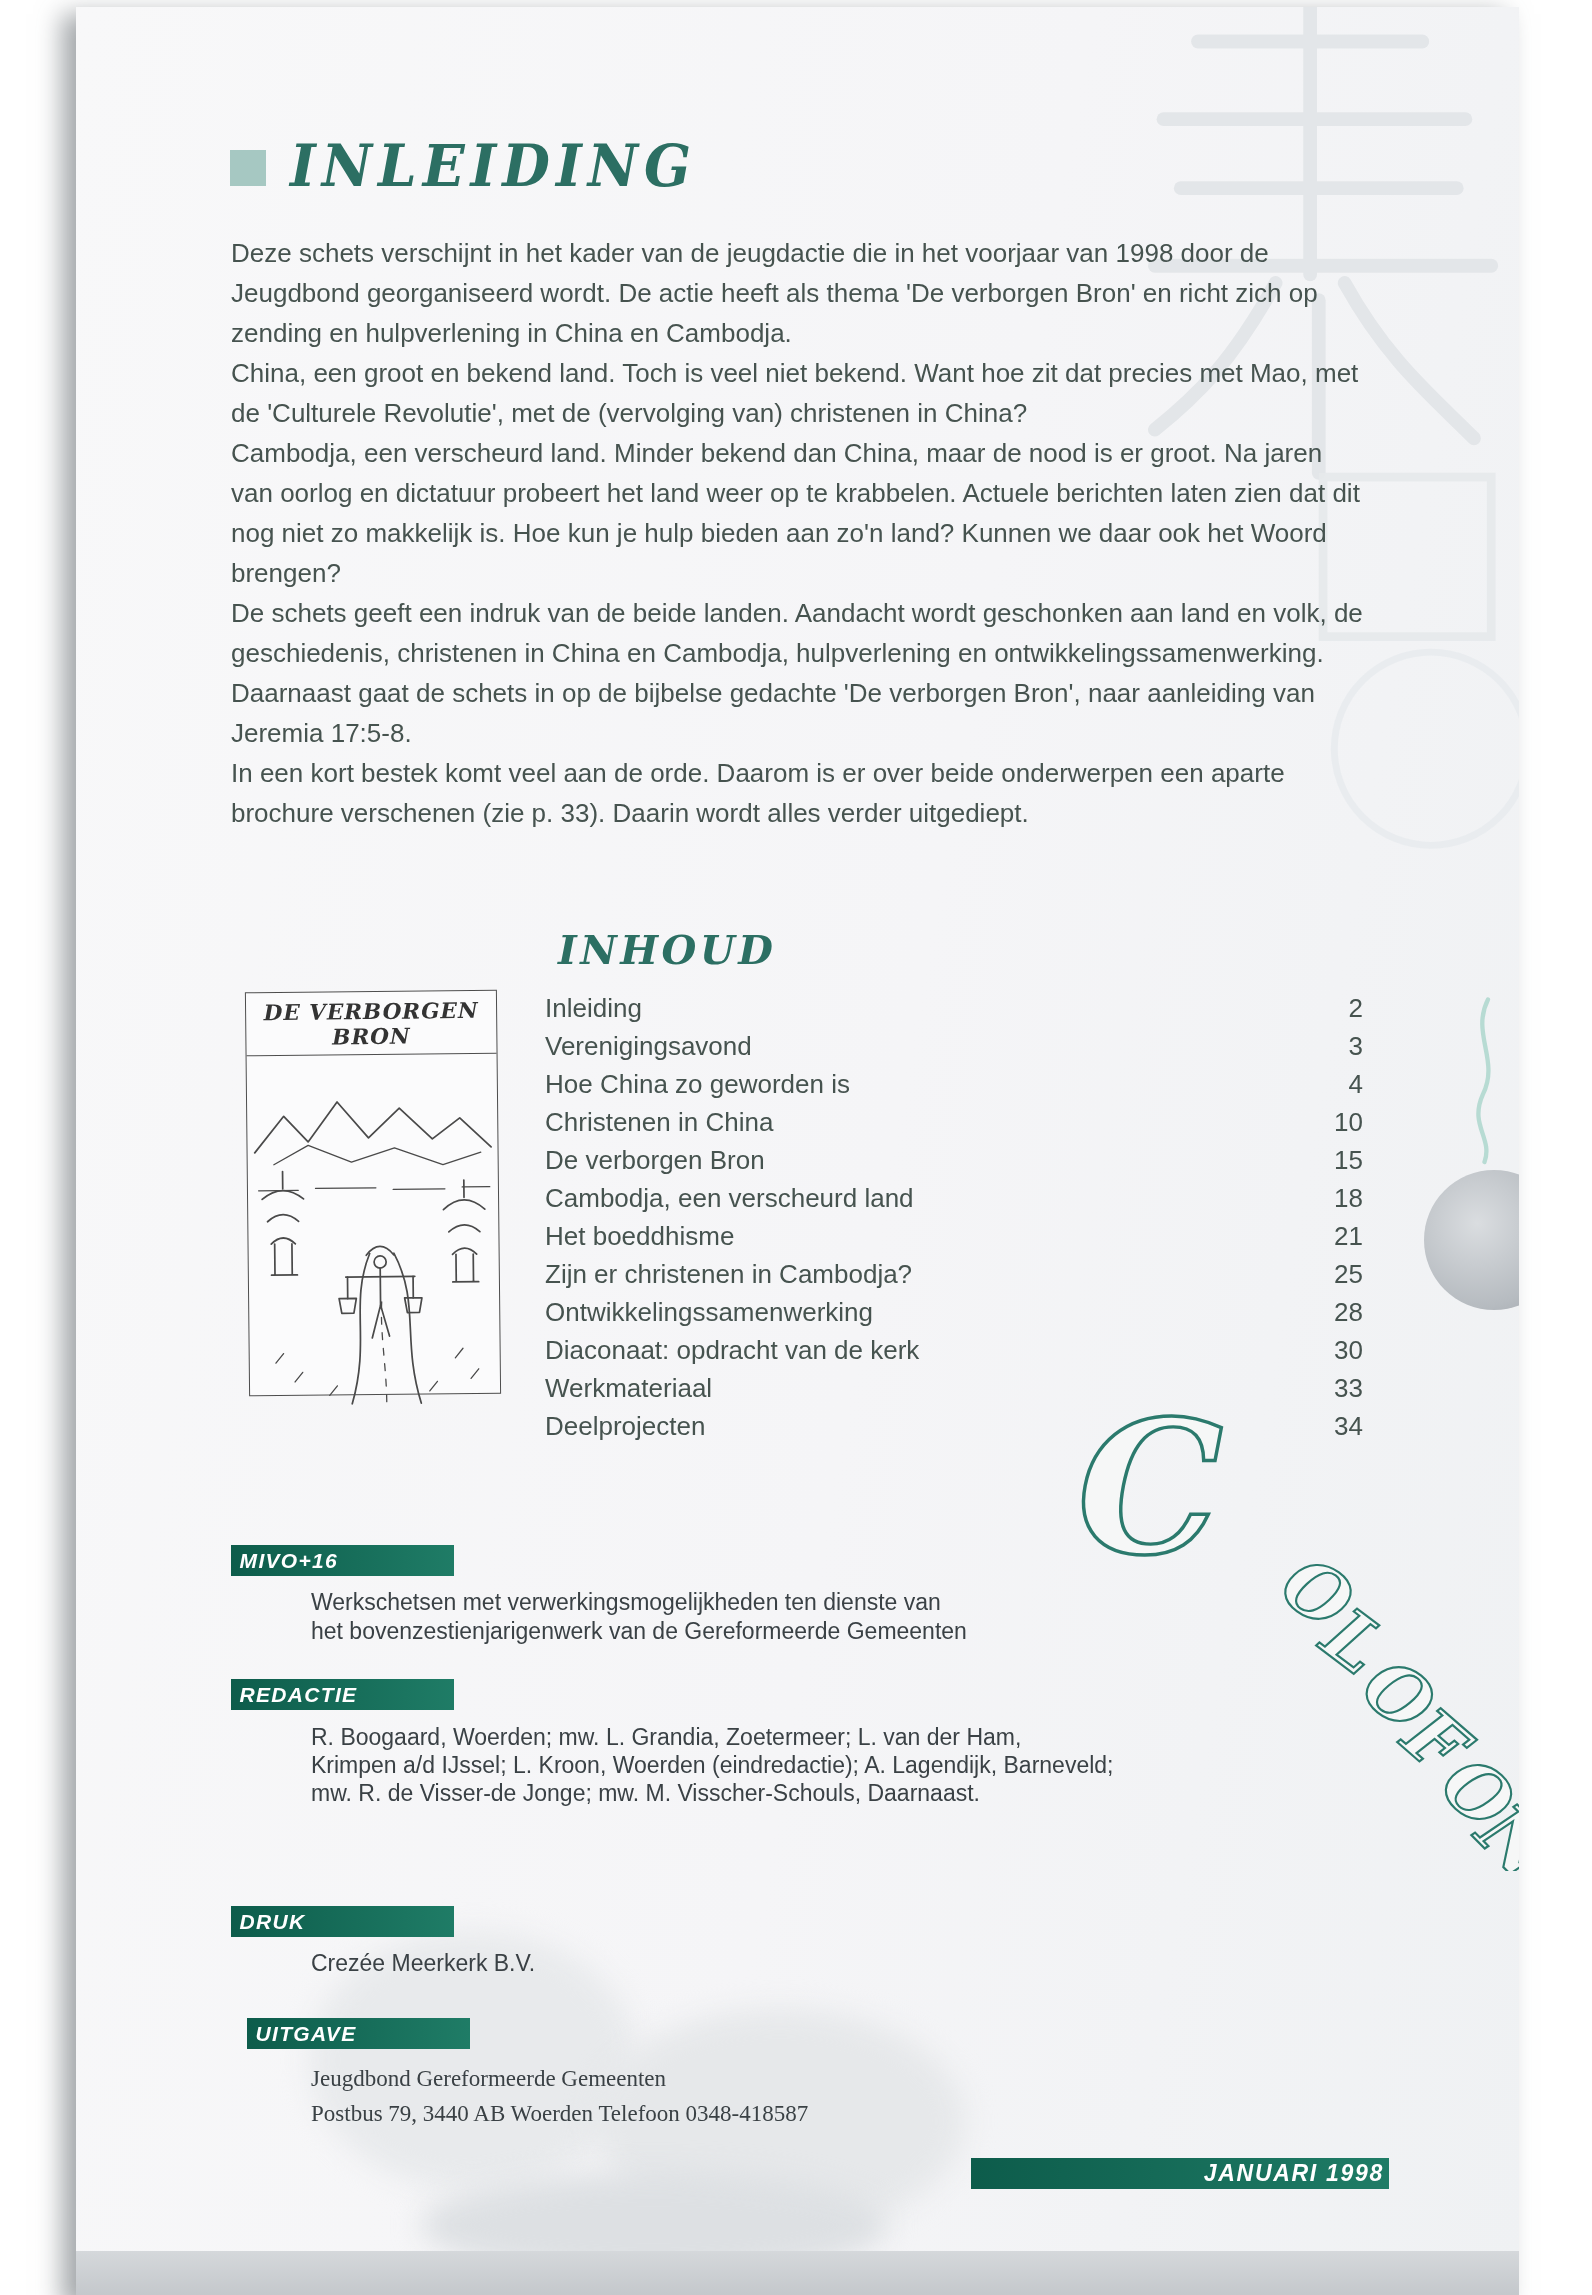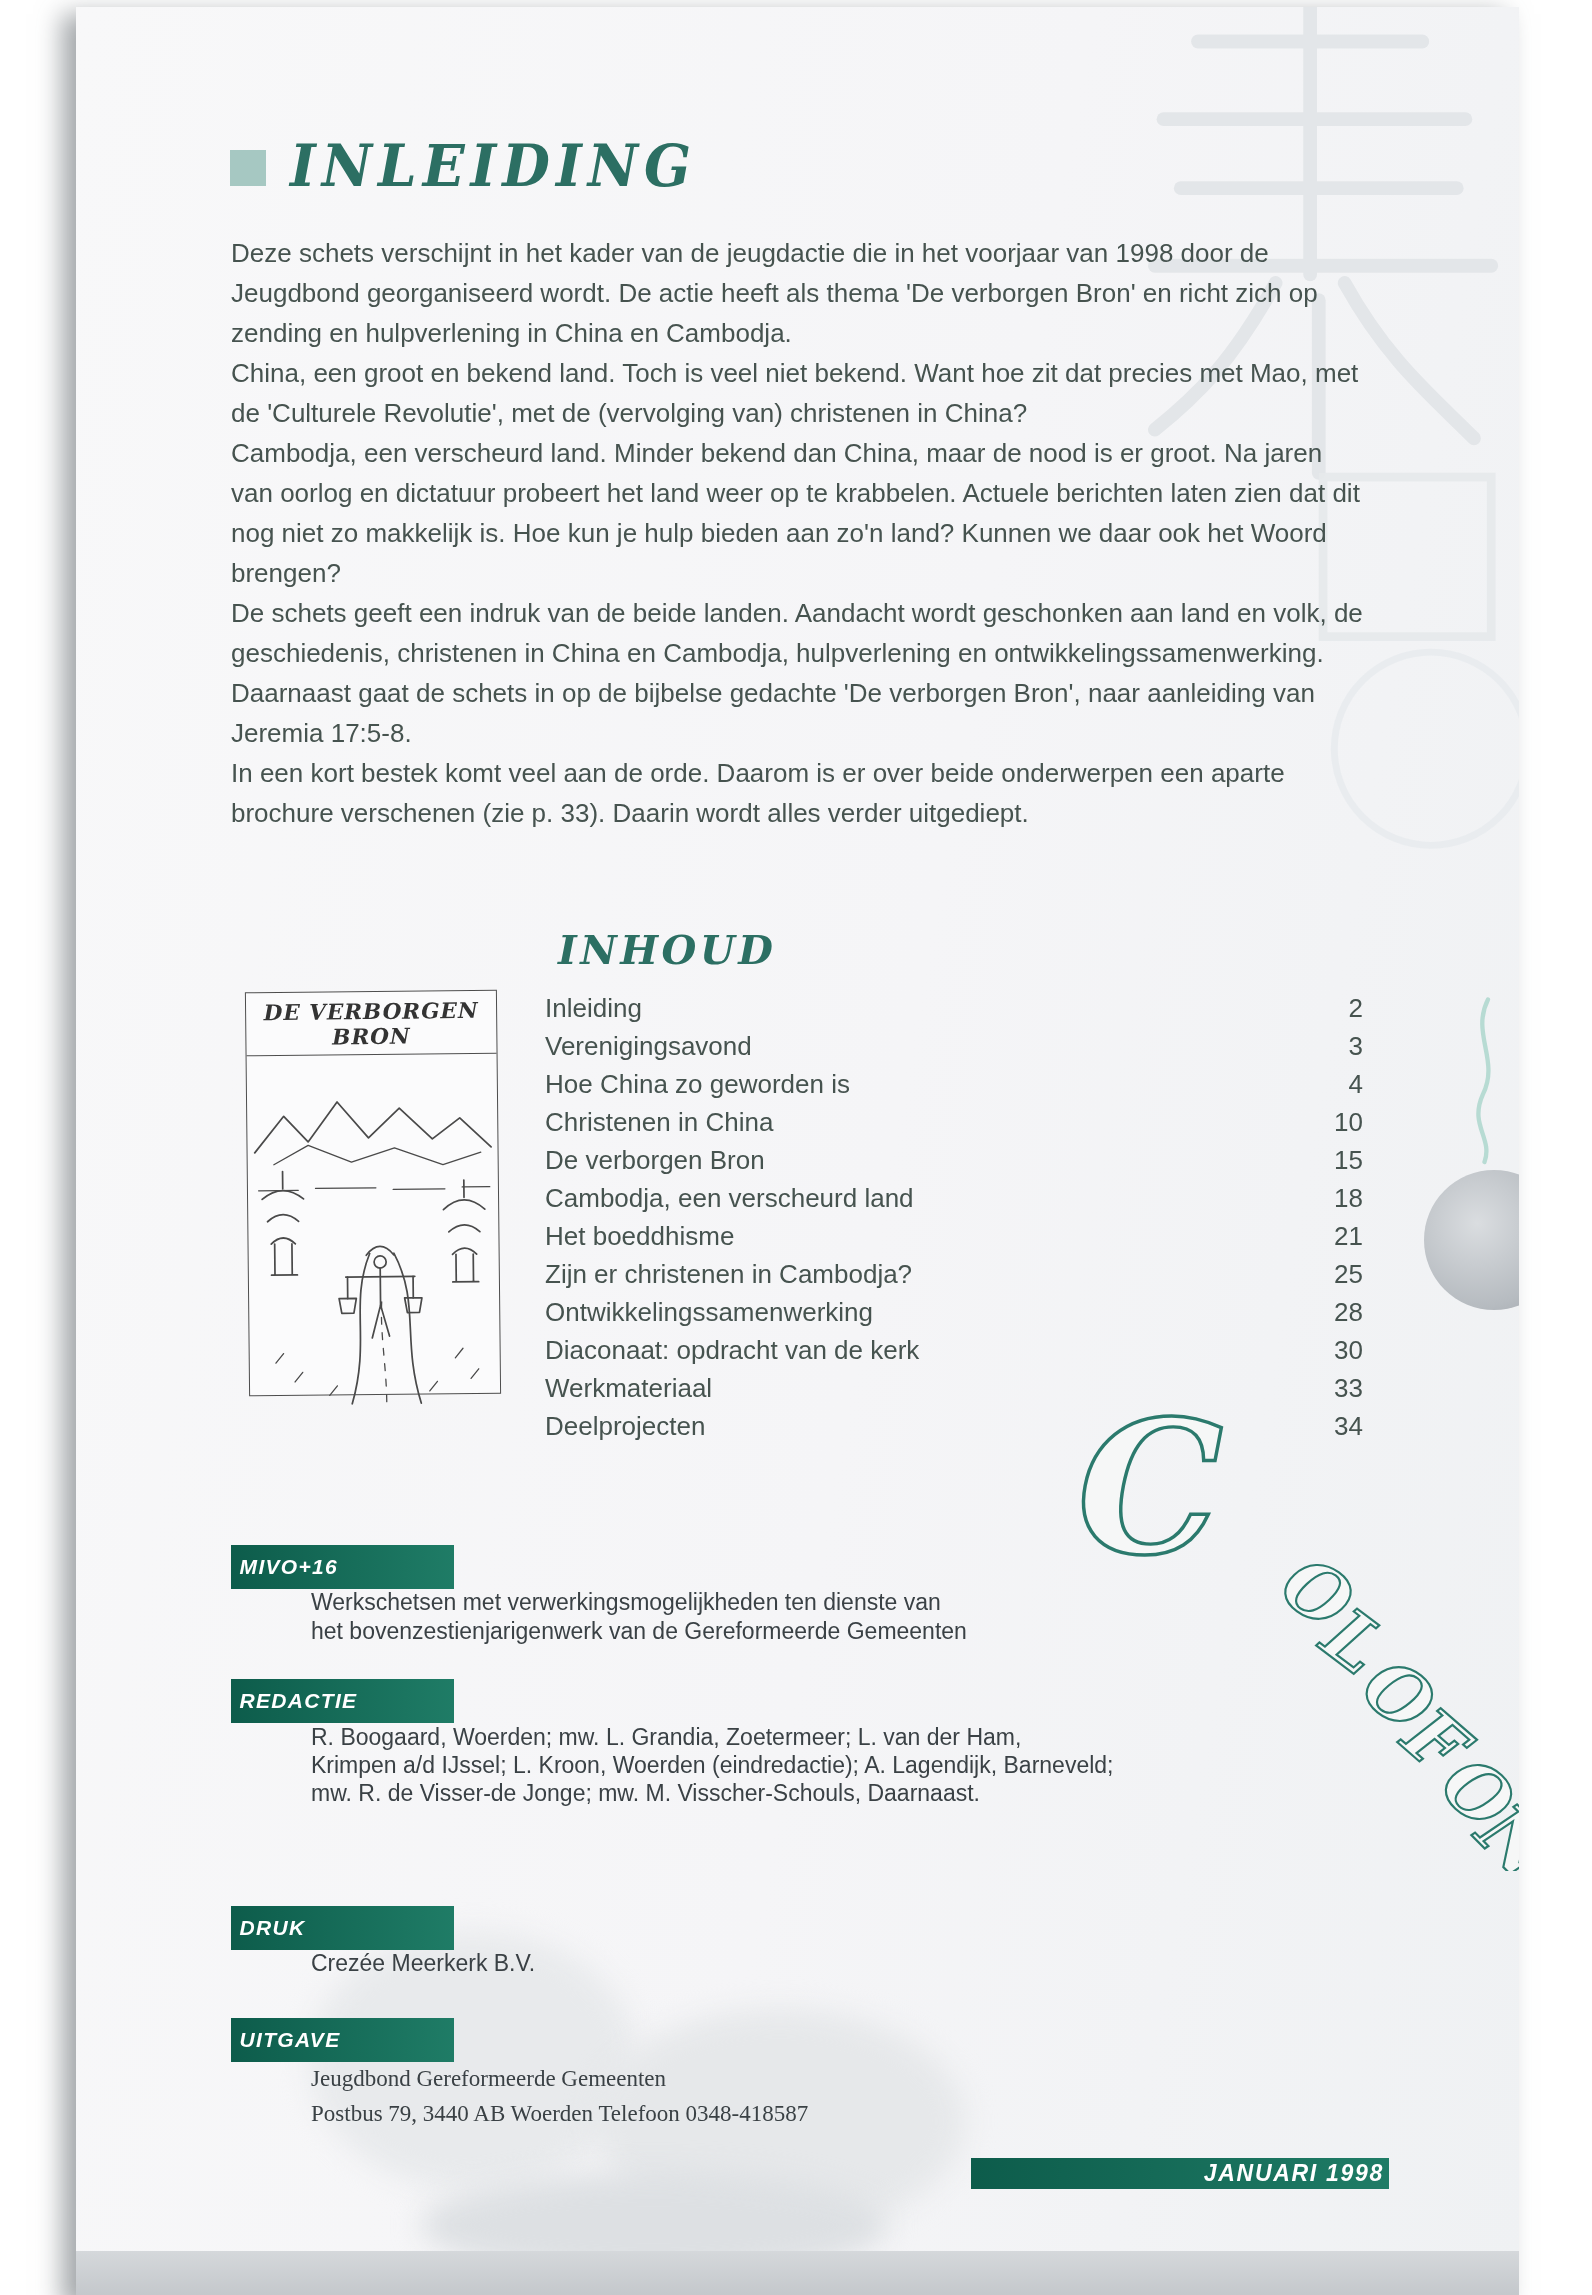--- a/index.html
+++ b/index.html
@@ -57,32 +57,32 @@
     border:1.7px solid #4d4d4d; background:#fbfbfc; box-sizing:border-box;
     transform:rotate(-0.6deg); z-index:1;
   }
   .ill-caption {
     font-family:"DejaVu Serif", serif; font-style:italic; font-weight:bold;
     font-size:21.6px; letter-spacing:0.9px; color:#333; text-align:center;
     padding:7px 3.5px 5.2px 3.5px; border-bottom:1.7px solid #4d4d4d;
   }
   
   .colophon-bar {
-    position:absolute; left:155px; width:223px; height:44px;
+    position:absolute; left:155px; width:223px; height:31px;
     background:linear-gradient(90deg,#0d5c4b,#1f7c66);
     display:flex; align-items:center; z-index:1;
   }
   .bar-label { color:#fff; font-style:italic; font-weight:bold; font-size:21px;
     letter-spacing:1.3px; padding-left:8.6px; }
   .colophon-text { position:absolute; left:235px; width:967px; z-index:1;
     font-size:23px; line-height:28.5px; color:#3a4145; }
   #bar-mivo { top:1538px; } #text-mivo { top:1581px; }
   #bar-redactie { top:1672px; } #text-redactie { top:1716px; line-height:28px; }
   #bar-druk { top:1899px; } #text-druk { top:1942px; }
-  #bar-uitgave { top:2011px; } #text-uitgave { top:2054px; line-height:35px;font-family:Liberation Serif, serif; }
+  #bar-uitgave { top:2011px;margin-left:16px; } #text-uitgave { top:2054px; line-height:35px;font-family:Liberation Serif, serif; }
   .date-bar {
     position:absolute; left:895px; top:2151px; width:418px; height:31px;
     background:linear-gradient(90deg,#0d5c4b,#1f7c66);
     display:flex; align-items:center; justify-content:flex-end; z-index:3;
   }
   .date-label { color:#fff; font-style:italic; font-weight:bold; font-size:23px;
     letter-spacing:1.7px; padding-right:5px; }
   .colofon-decor { position:absolute; left:915px; top:1346px; z-index:1; }
 </style>
 </head>

